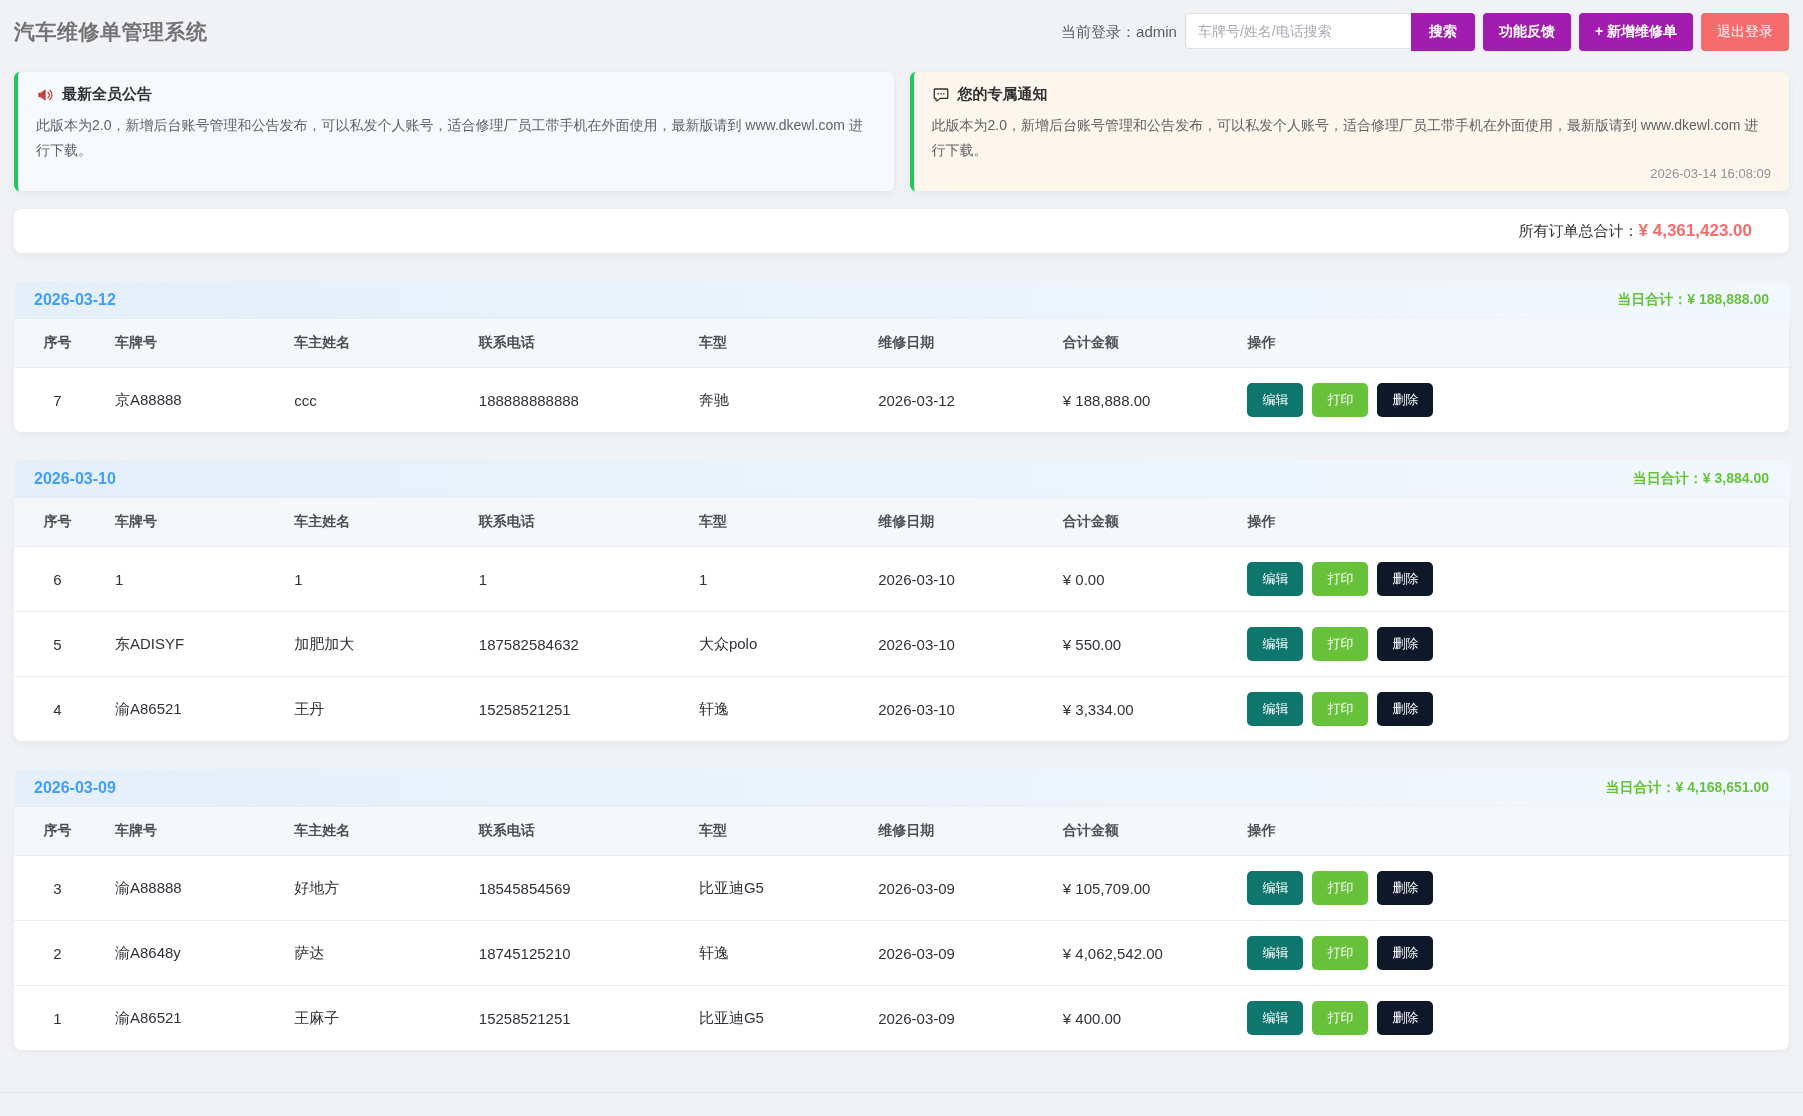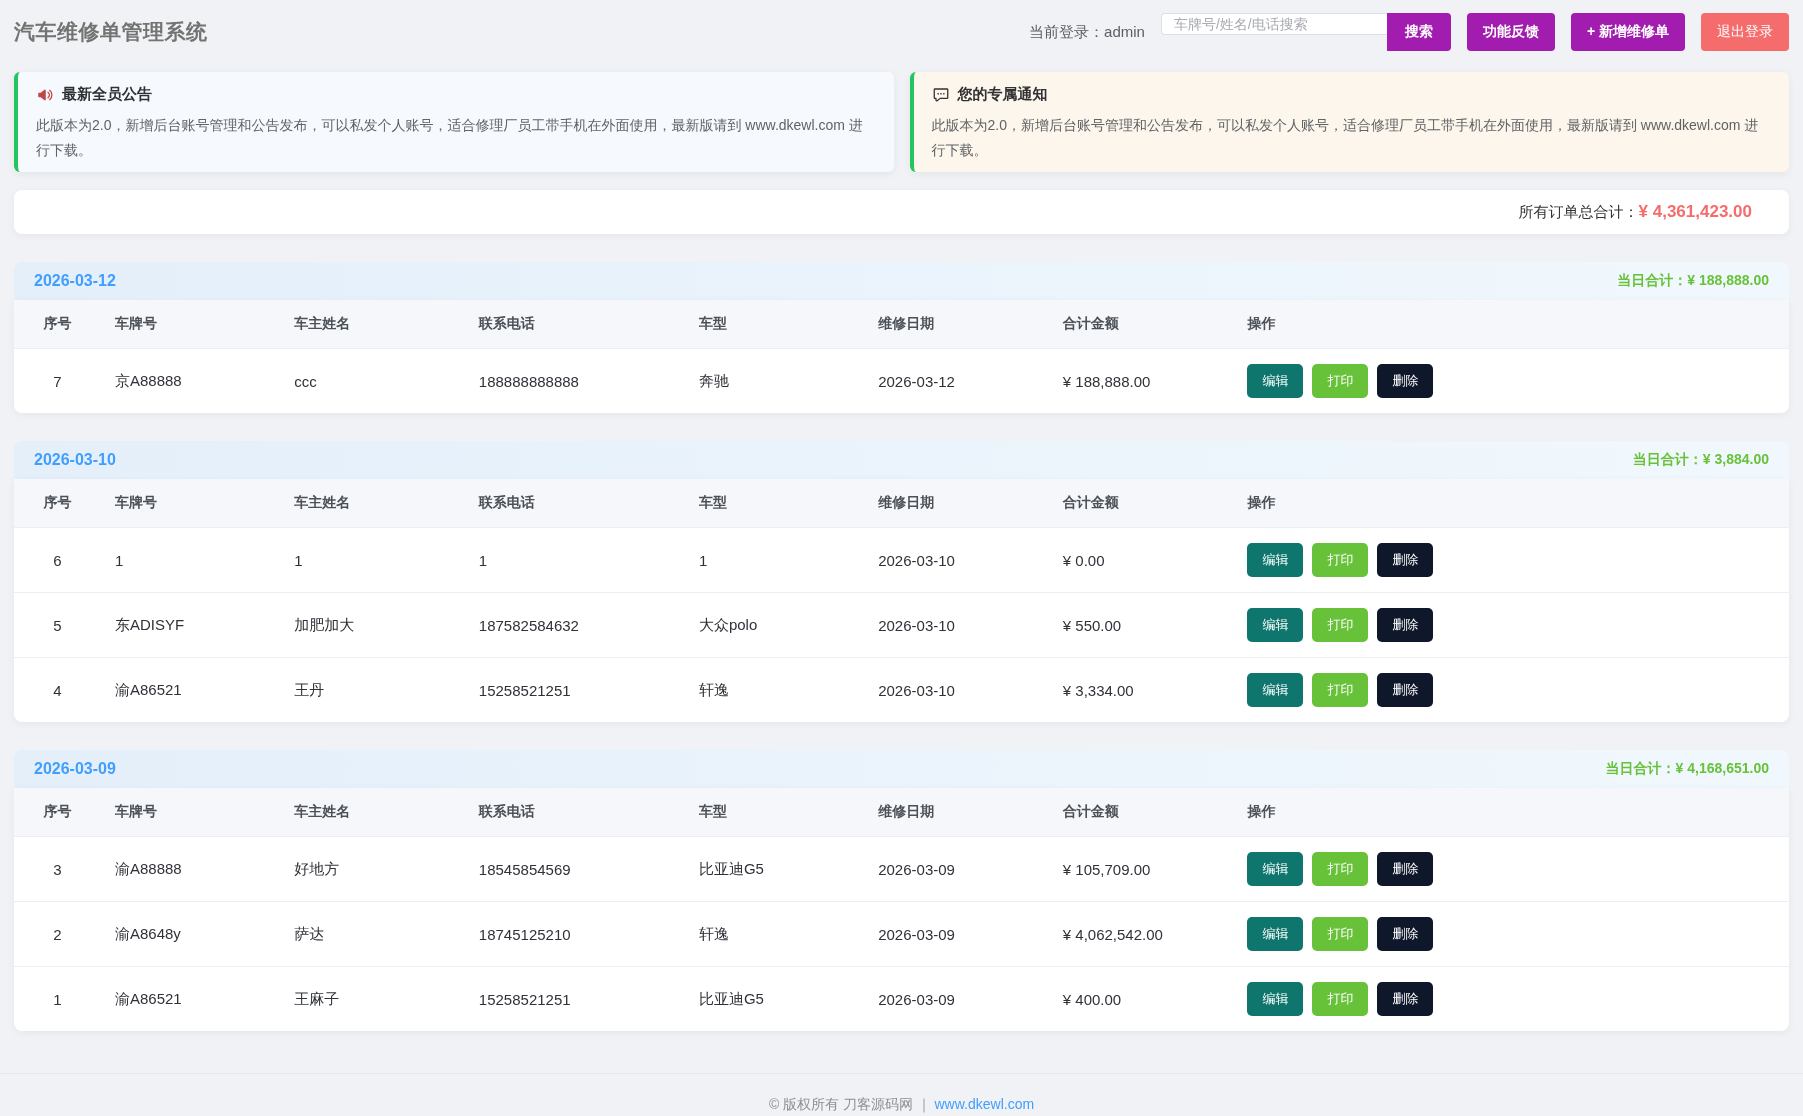--- a/index.html
+++ b/index.html
@@ -8,25 +8,25 @@
     font-family: "Liberation Sans", "DejaVu Sans", sans-serif;
     background: #f0f2f5;
     color: #303133;
     overflow: hidden;
   }
   .wrap { padding: 0 14px; }
 
   
   .topbar { height: 64px; display: flex; align-items: center; justify-content: space-between; }
   .app-title { font-size: 21px; font-weight: bold; color: #737373; letter-spacing: .5px; }
-  .top-right { display: flex; align-items: center; gap: 16px; }
+  .top-right { display: flex; align-items: center; gap: 8px; }
   .login-info { font-size: 15px; color: #5a5e66; }
   .search-group { display: flex; }
   .search-input {
-    width: 226px; height: 22px; padding: 0 12px;
+    width: 226px; height: 36px; padding: 0 12px;
     border: 1px solid #dcdfe6; border-right: none; border-radius: 4px 0 0 4px;
     font-size: 14px; color: #303133; outline: none; background: #fff;
     font-family: inherit;
   }
   .search-input::placeholder { color: #a8abb2; }
   .btn {
     height: 38px; border: none; border-radius: 4px; cursor: pointer;
     color: #fff; font-size: 14px; padding: 0 16px; font-family: inherit; white-space: nowrap;
   }
   .btn-primary { background: #a21caf; font-weight: bold; }
@@ -130,20 +130,21 @@
       <div class="notice-title">
         <svg class="notice-icon" viewBox="0 0 24 24">
           <path d="M4 4h16c.6 0 1 .4 1 1v10.5c0 .6-.4 1-1 1h-9.2l-3.9 3.1c-.7.5-1.6 0-1.6-.8v-2.3H4c-.6 0-1-.4-1-1V5c0-.6.4-1 1-1z" fill="none" stroke="#303133" stroke-width="1.7" stroke-linejoin="round"></path>
           <circle cx="8.2" cy="10.4" r="1.1" fill="#303133"></circle>
           <circle cx="12" cy="10.4" r="1.1" fill="#303133"></circle>
           <circle cx="15.8" cy="10.4" r="1.1" fill="#303133"></circle>
         </svg>
         <span>您的专属通知</span>
       </div>
       <div class="notice-body">此版本为2.0，新增后台账号管理和公告发布，可以私发个人账号，适合修理厂员工带手机在外面使用，最新版请到 www.dkewl.com 进行下载。</div>
+      <div class="notice-time">2026-03-14 16:08:09</div>
     </div>
   </div>
 
   <div class="grand-total">
     <span>所有订单总合计：</span><span class="amount">¥ 4,361,423.00</span>
   </div>
 
   <div class="day-section">
     <div class="day-bar">
       <span class="day-date">2026-03-12</span>

